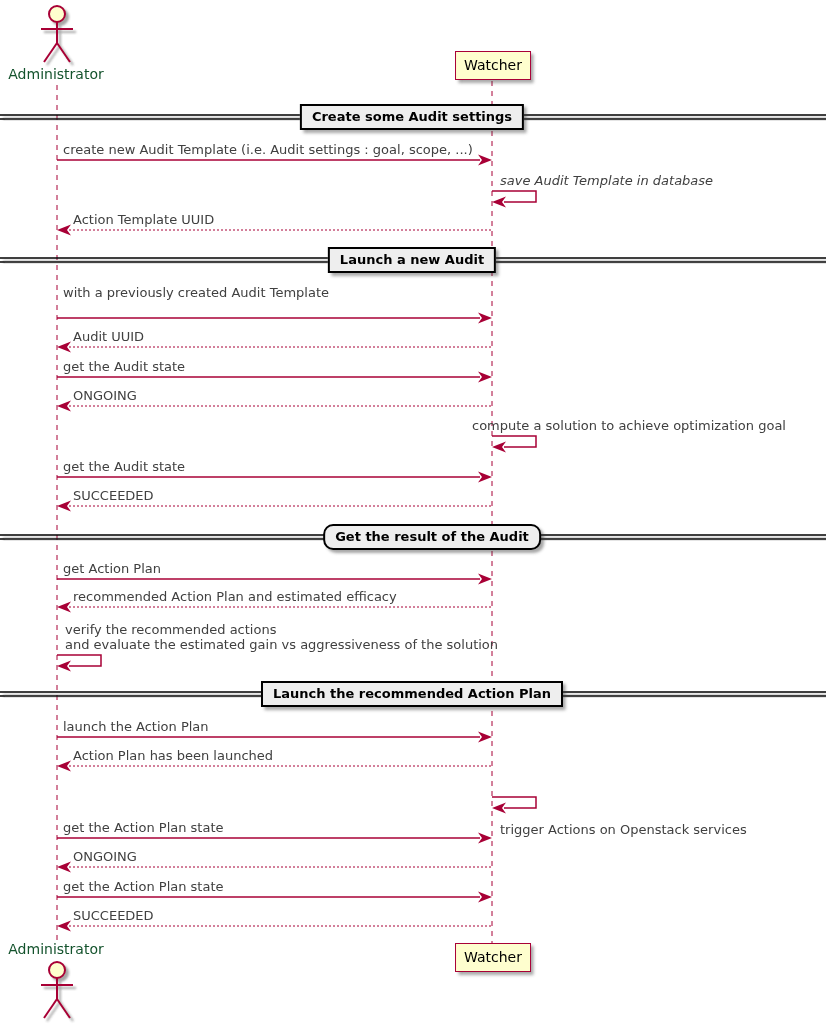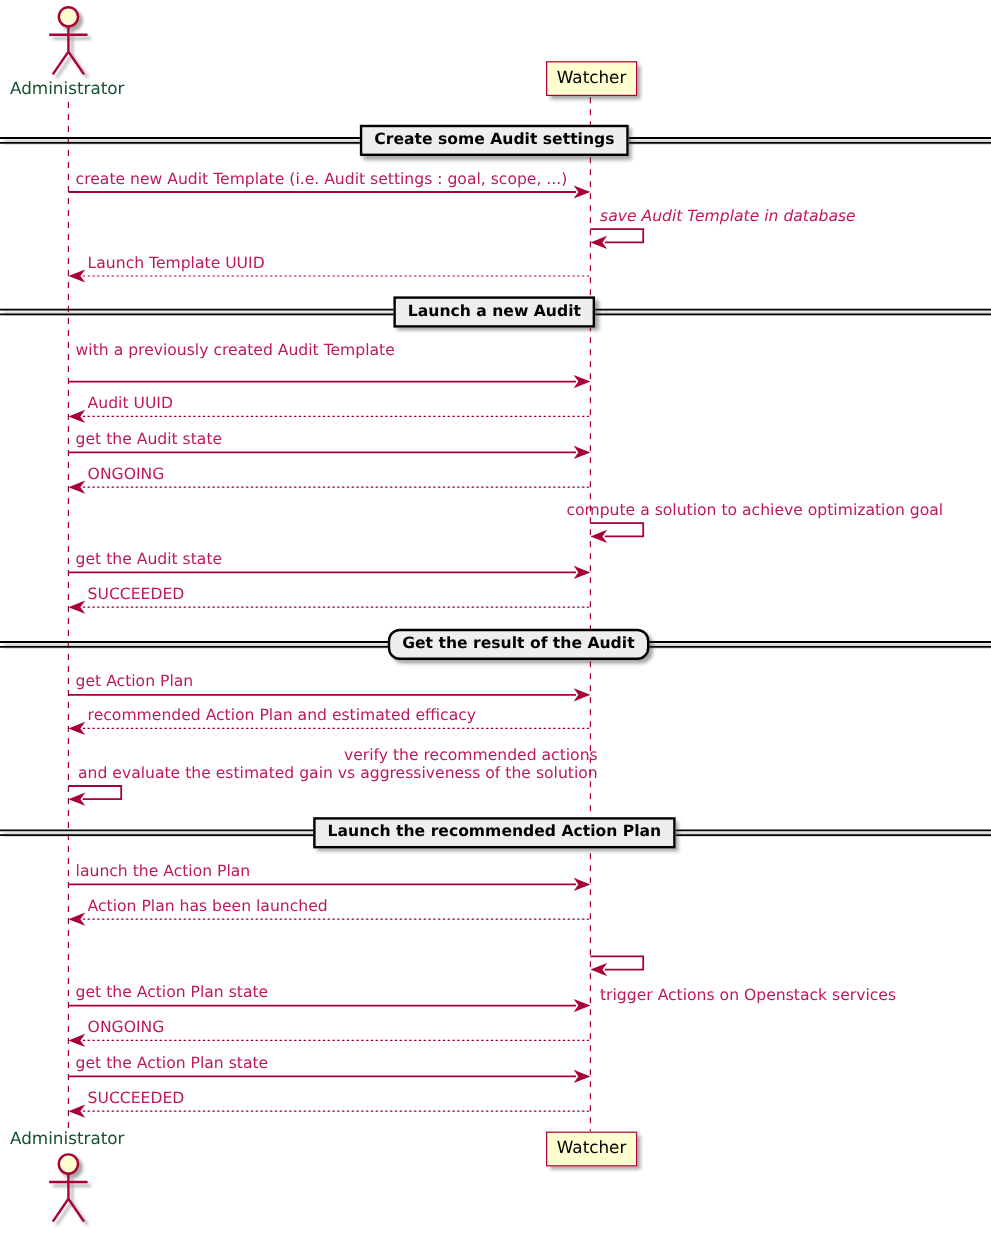--- a/index.html
+++ b/index.html
@@ -11,23 +11,22 @@
     font-family: "DejaVu Sans", "Liberation Sans", sans-serif;
     overflow: hidden;
   }
   #svg-layer { position: absolute; left: 0; top: 0; }
   #label-layer { position: absolute; left: 0; top: 0; width: 826px; height: 1030px; pointer-events: none; }
 
   .msg-label {
     position: absolute;
     font-size: 13px;
     line-height: 15px;
-    color: #be185d;
-    white-space: nowrap;
-    text-align: right;
+    color: #404040;
+    white-space: nowrap;
   }
   .divider-box {
     position: absolute;
     transform: translate(-50%, -50%);
     background: #EEEEEE;
     border: 2px solid #000000;
     padding: 3px 10px 4px 10px;
     font-size: 13px;
     font-weight: bold;
     color: #000000;
@@ -178,21 +177,21 @@
       </g>
     </svg>
   <div id="label-layer">
       <div class="msg-label" style="left: 63px; top: 142px;">
         <div>create new Audit Template (i.e. Audit settings : goal, scope, ...)</div>
       </div>
       <div class="msg-label" style="left: 500px; top: 173px; font-style: italic;">
         <div>save Audit Template in database</div>
       </div>
       <div class="msg-label" style="left: 73px; top: 212px;">
-        <div>Launch Template UUID</div>
+        <div>Action Template UUID</div>
       </div>
       <div class="msg-label" style="left: 63px; top: 285px;">
         <div>with a previously created Audit Template</div>
       </div>
       <div class="msg-label" style="left: 73px; top: 329px;">
         <div>Audit UUID</div>
       </div>
       <div class="msg-label" style="left: 63px; top: 359px;">
         <div>get the Audit state</div>
       </div>

